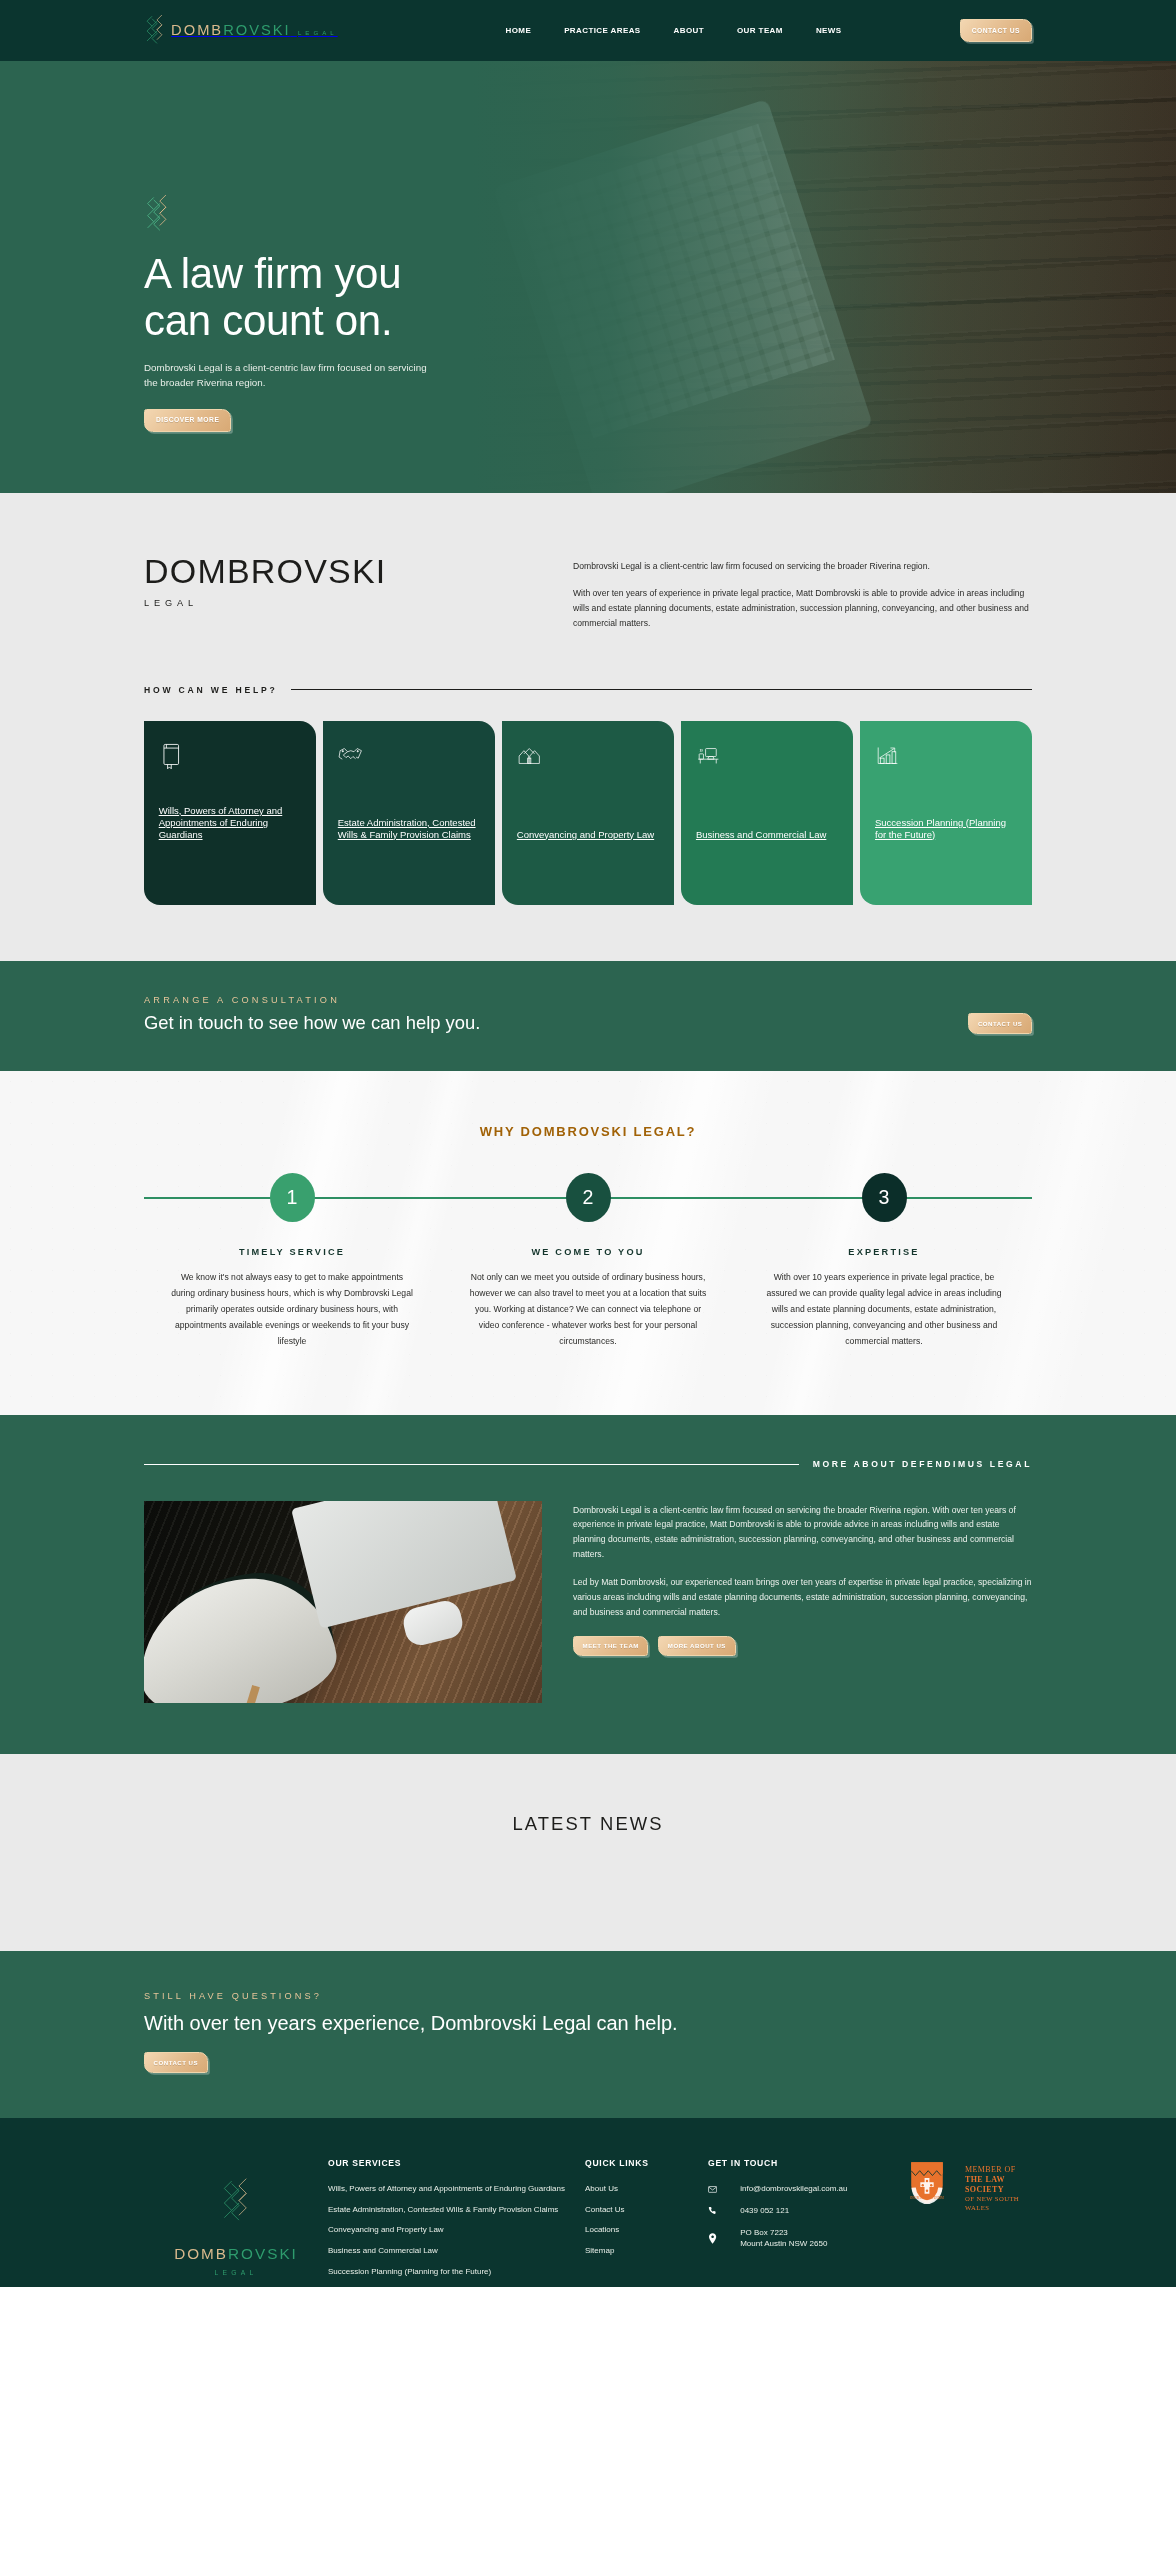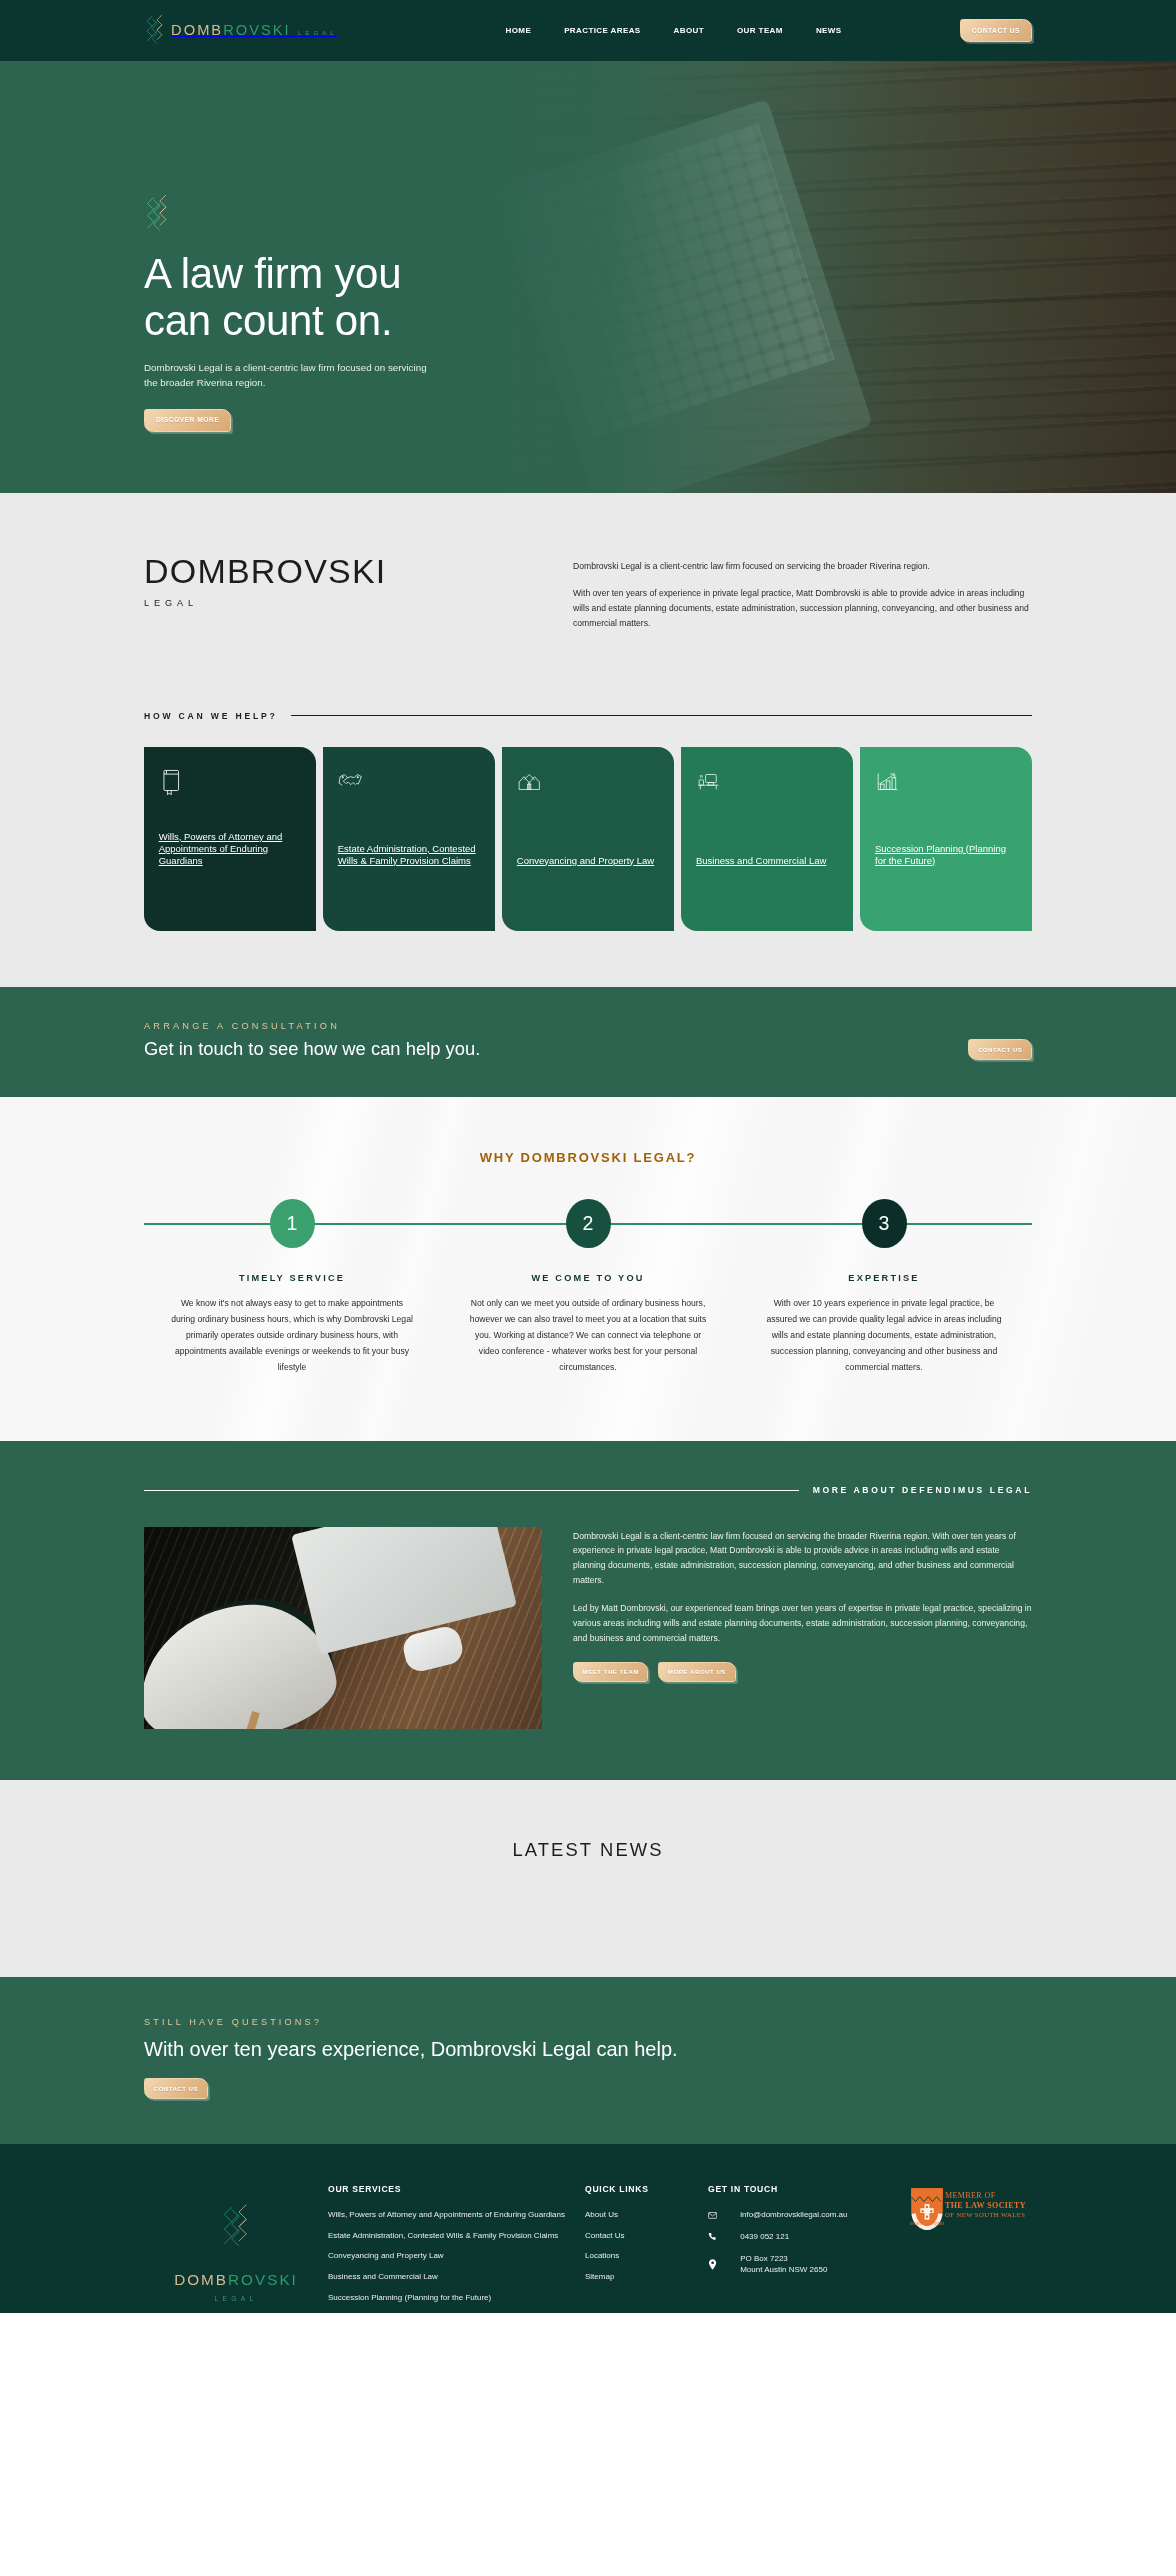--- a/index.html
+++ b/index.html
@@ -128,21 +128,21 @@
     font-size: 9.2px; letter-spacing: 4.9px; color: #1d1d1b;
     margin-top: 9.8px; font-weight: 400;
   }
   .intro-right { flex: 1; padding-top: 4.9px; }
   .intro-right p {
     font-size: 8.6px; line-height: 1.75; color: #2a2a28;
     font-weight: 300; margin-bottom: 12.3px;
   }
 
   
-  .rule-head { display: flex; align-items: center; gap: 13.5px; margin-top: 67px; }
+  .rule-head { display: flex; align-items: center; gap: 13.5px; margin-top: 41px; }
   .rule-head .lbl {
     font-size: 8.6px; font-weight: 700; letter-spacing: 2.8px;
     color: #1d1d1b; white-space: nowrap;
   }
   .rule-head .line { flex: 1; height: 1.2px; background: #1d1d1b; }
 
   
   .cards { display: flex; gap: 7.4px; margin-top: 26px; padding-bottom: 56px; }
   .card {
     flex: 1; height: 184px; border-radius: 0 16px 0 16px;
@@ -304,21 +304,21 @@
     line-height: 1.45; text-decoration: none; margin-bottom: 9.2px;
   }
   .col-services { width: 257px; }
   .col-links { width: 123px; }
   .col-touch { width: 202px; }
   .touch-row {
     display: flex; align-items: center; gap: 23px; margin-bottom: 9.8px;
   }
   .touch-row .ic { width: 9.2px; flex: 0 0 9.2px; padding-top: 1.2px; }
   .touch-row .tx { color: #e9efe9; font-size: 8px; font-weight: 300; line-height: 1.45; }
-  .foot-badge { flex: 1; display: flex; align-items: flex-start; gap: 1px; padding-top: 2.5px; }
+  .foot-badge { flex: 1; display: flex; align-items: flex-start; gap: 21px; padding-top: 2.5px; }
   .shield { width: 34px; height: 44px; flex: 0 0 34px; }
   .badge-text { line-height: 1.25; padding-top: 4.9px; }
   .badge-text span {
     display: block; color: #e8722c; font-family: "Liberation Serif", serif;
     letter-spacing: 0.4px;
   }
   .badge-text .l1 { font-size: 8px; }
   .badge-text .l2 { font-size: 8px; font-weight: 700; }
   .badge-text .l3 { font-size: 6.7px; }
 

